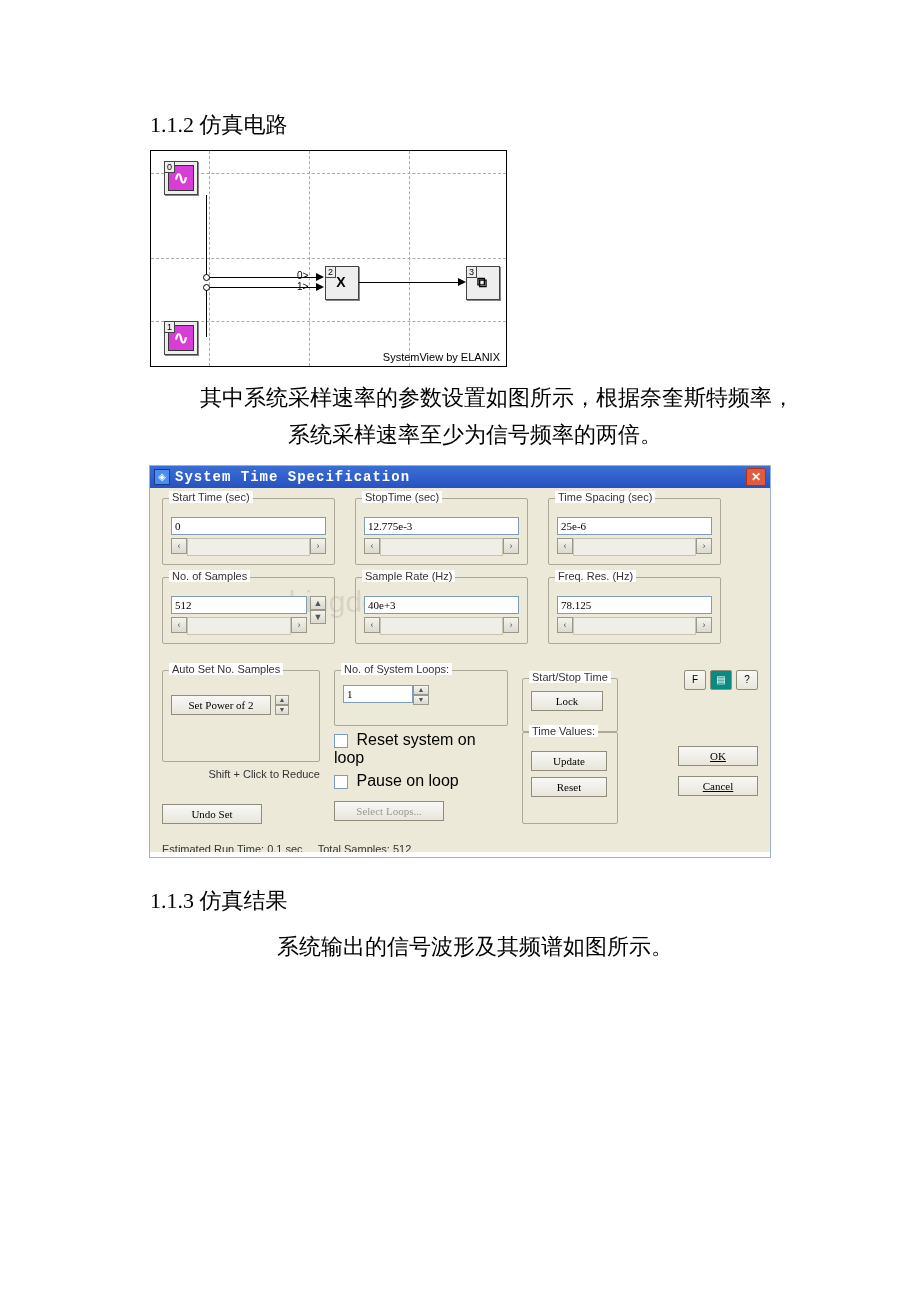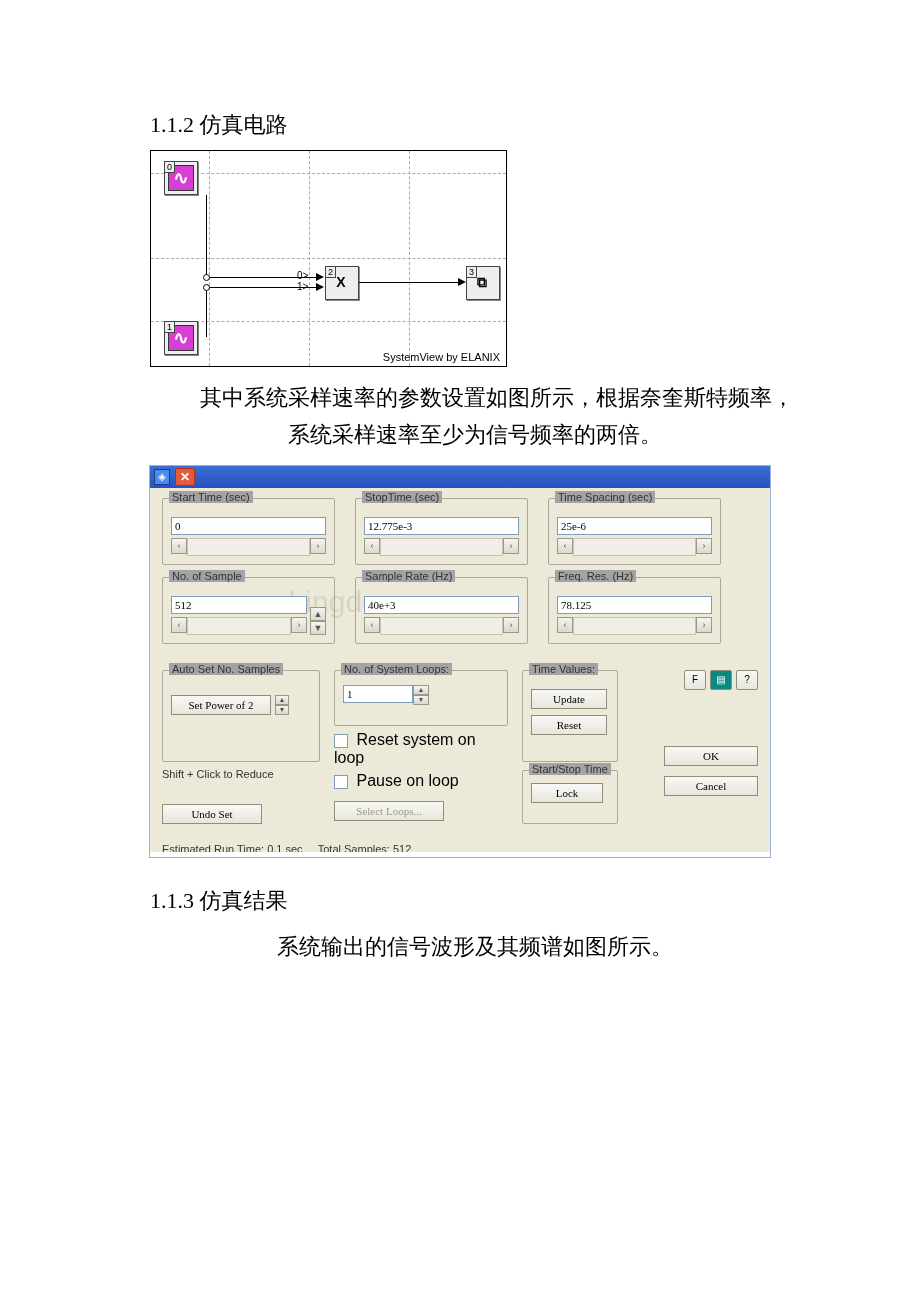--- a/index.html
+++ b/index.html
@@ -162,21 +162,21 @@
   }
   .group {
     position: relative;
     border: 1px solid #aca899;
     padding: 18px 8px 8px 8px;
     border-radius: 2px;
   }
   .group-label {
     position: absolute;
     top: -8px; left: 6px;
-    background: #a3a3a3;
+    background: #ffffff;
     padding: 0 3px;
     color: #333;
     font-size: 11px;
   }
   .col3 .group { width: 155px; }
   .text-input {
     width: 100%;
     height: 18px;
     background: #fff;
     border: 1px solid #7f9db9;
@@ -240,25 +240,25 @@
   .spin-pair .spin-btn { width: 14px; height: 10px; font-size: 7px;}
   .checkbox {
     display: inline-block;
     width: 12px; height: 12px;
     background: #fff;
     border: 1px solid #7f9db9;
     vertical-align: middle;
     margin-right: 4px;
   }
   .check-row { margin: 5px 0; font-size: 16px; }
-  .shift-hint { font-size: 11px; color: #333; margin: 6px 0 10px 0;}
+  .shift-hint { font-size: 11px; color: #333; margin: 6px 0 10px 0; text-align: right;}
   .btn-stack { display: flex; flex-direction: column; gap: 6px; align-items: stretch;}
   .btn-stack .win-btn { width: 76px; }
   .ok-stack { display: flex; flex-direction: column; gap: 10px; align-items: flex-end;}
-  .ok-stack .win-btn { width: 94px; }
+  .ok-stack .win-btn { width: 80px; text-decoration: underline; }
   .tool-row { display:flex; gap:4px; justify-content:flex-end; margin-bottom:14px;}
   .tool-row .tbtn {
     width: 20px; height: 18px;
     background: linear-gradient(#f8f8f6,#e8e6da);
     border: 1px solid #8f8d7b;
     border-radius: 2px;
     display:flex;align-items:center;justify-content:center;
     font-size: 10px;
   }
   .loops-input { display:flex; align-items:stretch;}
@@ -272,21 +272,21 @@
     overflow:hidden;
     position:relative;
   }
   .status-line::after{
     content:"";
     position:absolute;left:0;right:0;bottom:-1px;height:6px;
     background:#fff;
   }
   .samples-with-spin {
     display:flex;
-    align-items:flex-end;
+    align-items:flex-start;
   }
   .samples-with-spin .ileft { flex:1;}
   .watermark {
     position: absolute;
     color: #d8d4c4;
     font-size: 30px;
     font-family: Arial;
     pointer-events: none;
   }
 </style>
@@ -348,20 +348,21 @@
     <div class="dot" style="left:52px; top:133px;"></div>
 
     <div class="credit">SystemView by ELANIX</div>
   </div>
 
   <p class="body-text">其中系统采样速率的参数设置如图所示，根据奈奎斯特频率，系统采样速率至少为信号频率的两倍。</p>
 
   <div class="dialog" style="position:relative;">
     <div class="titlebar">
       <div class="titlebar-icon">◈</div>
+      <div class="titlebar-text">System Time Specification</div>
       <div class="close-btn">✕</div>
     </div>
     <div class="dlg-body">
 
       <div class="row col3">
         <div class="group">
           <div class="group-label">Start Time (sec)</div>
           <input class="text-input" value="0" style="">
           <div class="scroller">
             <div class="btn">‹</div>
@@ -385,21 +386,21 @@
             <div class="btn">‹</div>
             <div class="track"></div>
             <div class="btn">›</div>
           </div>
         </div>
       </div>
 
       <div class="row col3" style="position:relative;">
         <div class="watermark" style="left:55px; top:8px;">www.bingdoc.com</div>
         <div class="group">
-          <div class="group-label">No. of Sample</div>
+          <div class="group-label">No. of Samples</div>
           <div class="samples-with-spin">
             <div class="ileft">
               <input class="text-input" value="512" style="">
               <div class="scroller">
                 <div class="btn">‹</div>
                 <div class="track"></div>
                 <div class="btn">›</div>
               </div>
             </div>
             <div class="spinner-big">
@@ -458,31 +459,31 @@
             <span class="checkbox"></span>
             <span>Reset system on loop</span>
           </div>
           <div class="check-row">
             <span class="checkbox"></span>
             <span>Pause on loop</span>
           </div>
           <button class="win-btn disabled" style="width:110px;margin-top:6px;">Select Loops...</button>
         </div>
         <div class="col-c">
+          <div class="group" style="height:32px;margin-top:8px;padding-top:12px;">
+            <div class="group-label">Start/Stop Time</div>
+            <button class="win-btn" style="width:72px;">Lock</button>
+          </div>
           <div class="group" style="height:64px;">
             <div class="group-label">Time Values:</div>
             <div class="btn-stack">
               <button class="win-btn">Update</button>
               <button class="win-btn">Reset</button>
             </div>
           </div>
-          <div class="group" style="height:32px;margin-top:8px;padding-top:12px;">
-            <div class="group-label">Start/Stop Time</div>
-            <button class="win-btn" style="width:72px;">Lock</button>
-          </div>
         </div>
         <div class="col-d">
           <div class="tool-row">
             <div class="tbtn">F</div>
             <div class="tbtn" style="background:#0a8a80;color:#fff;">▤</div>
             <div class="tbtn">?</div>
           </div>
           <div style="height:42px;"></div>
           <div class="ok-stack">
             <button class="win-btn">OK</button>

